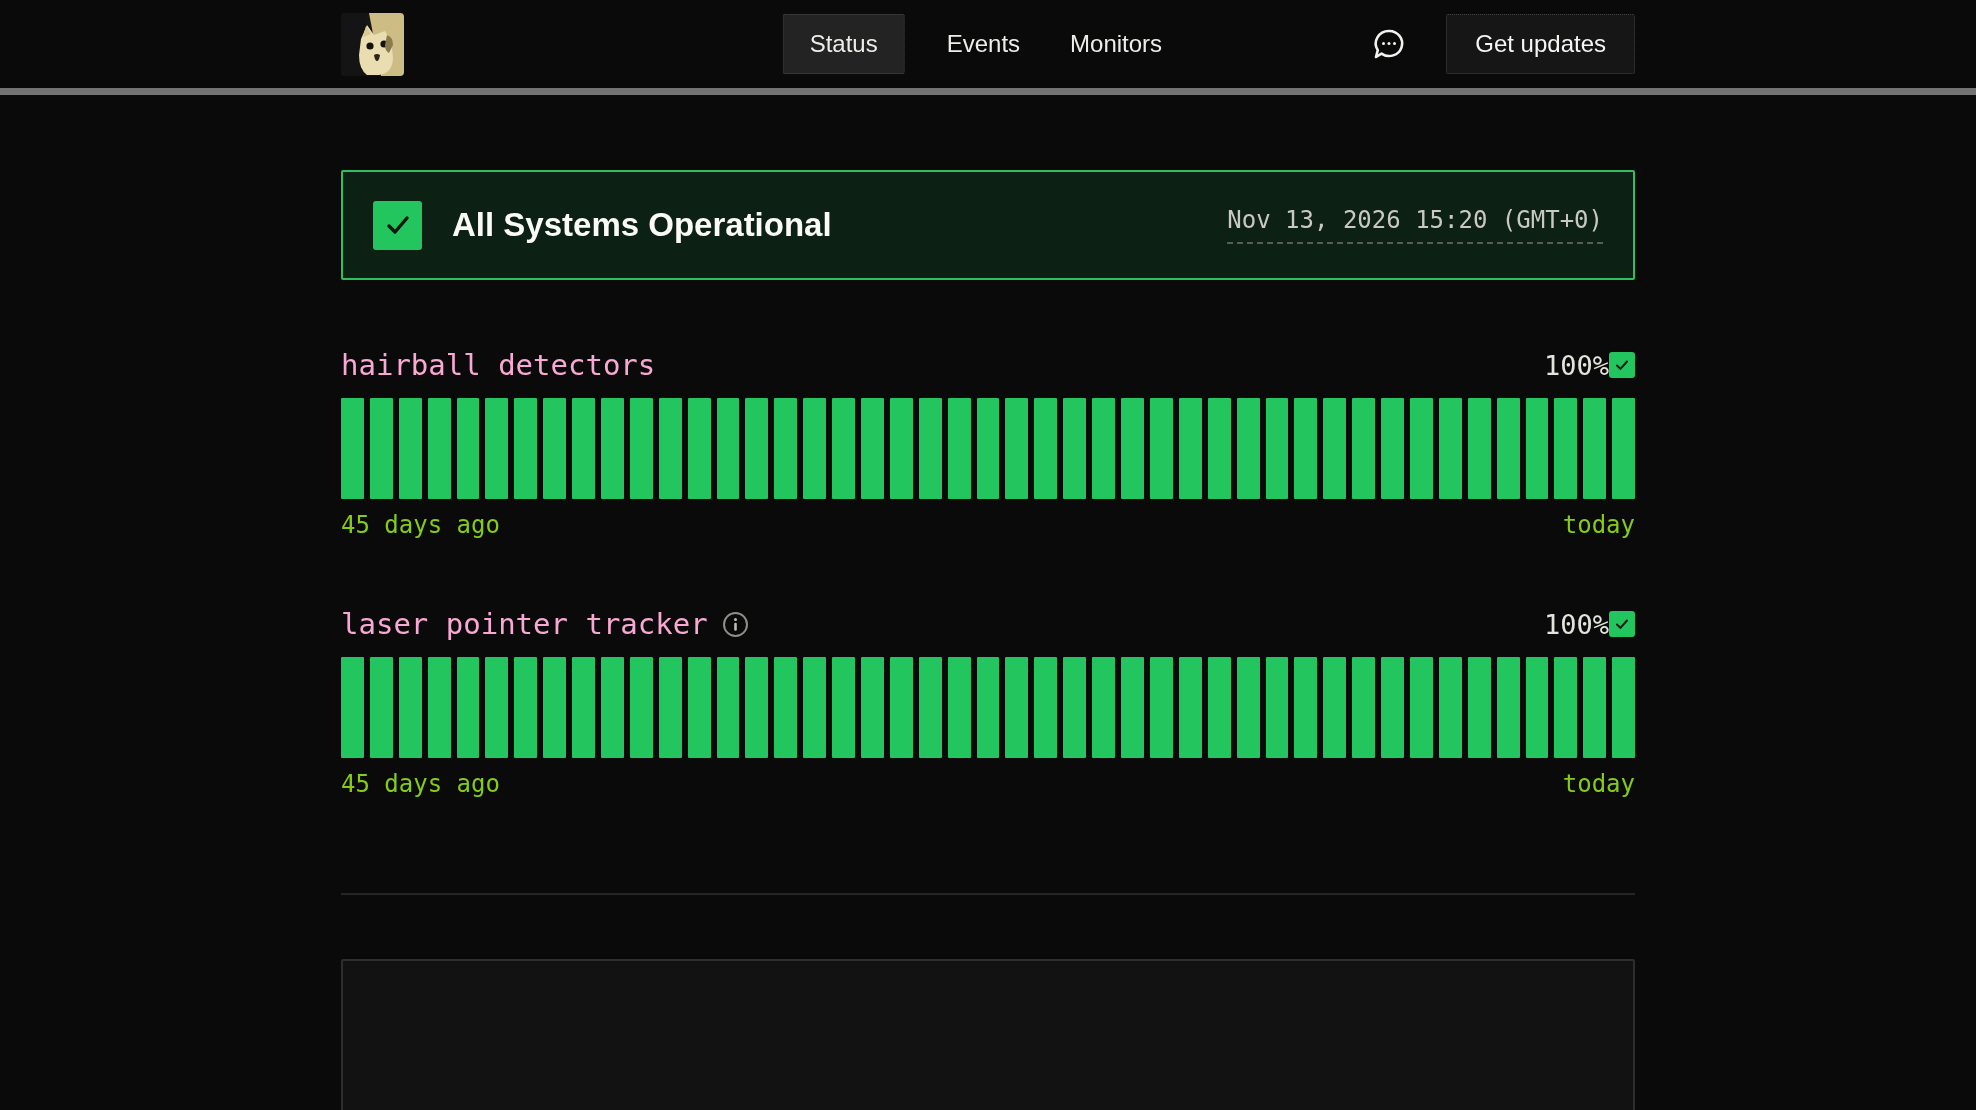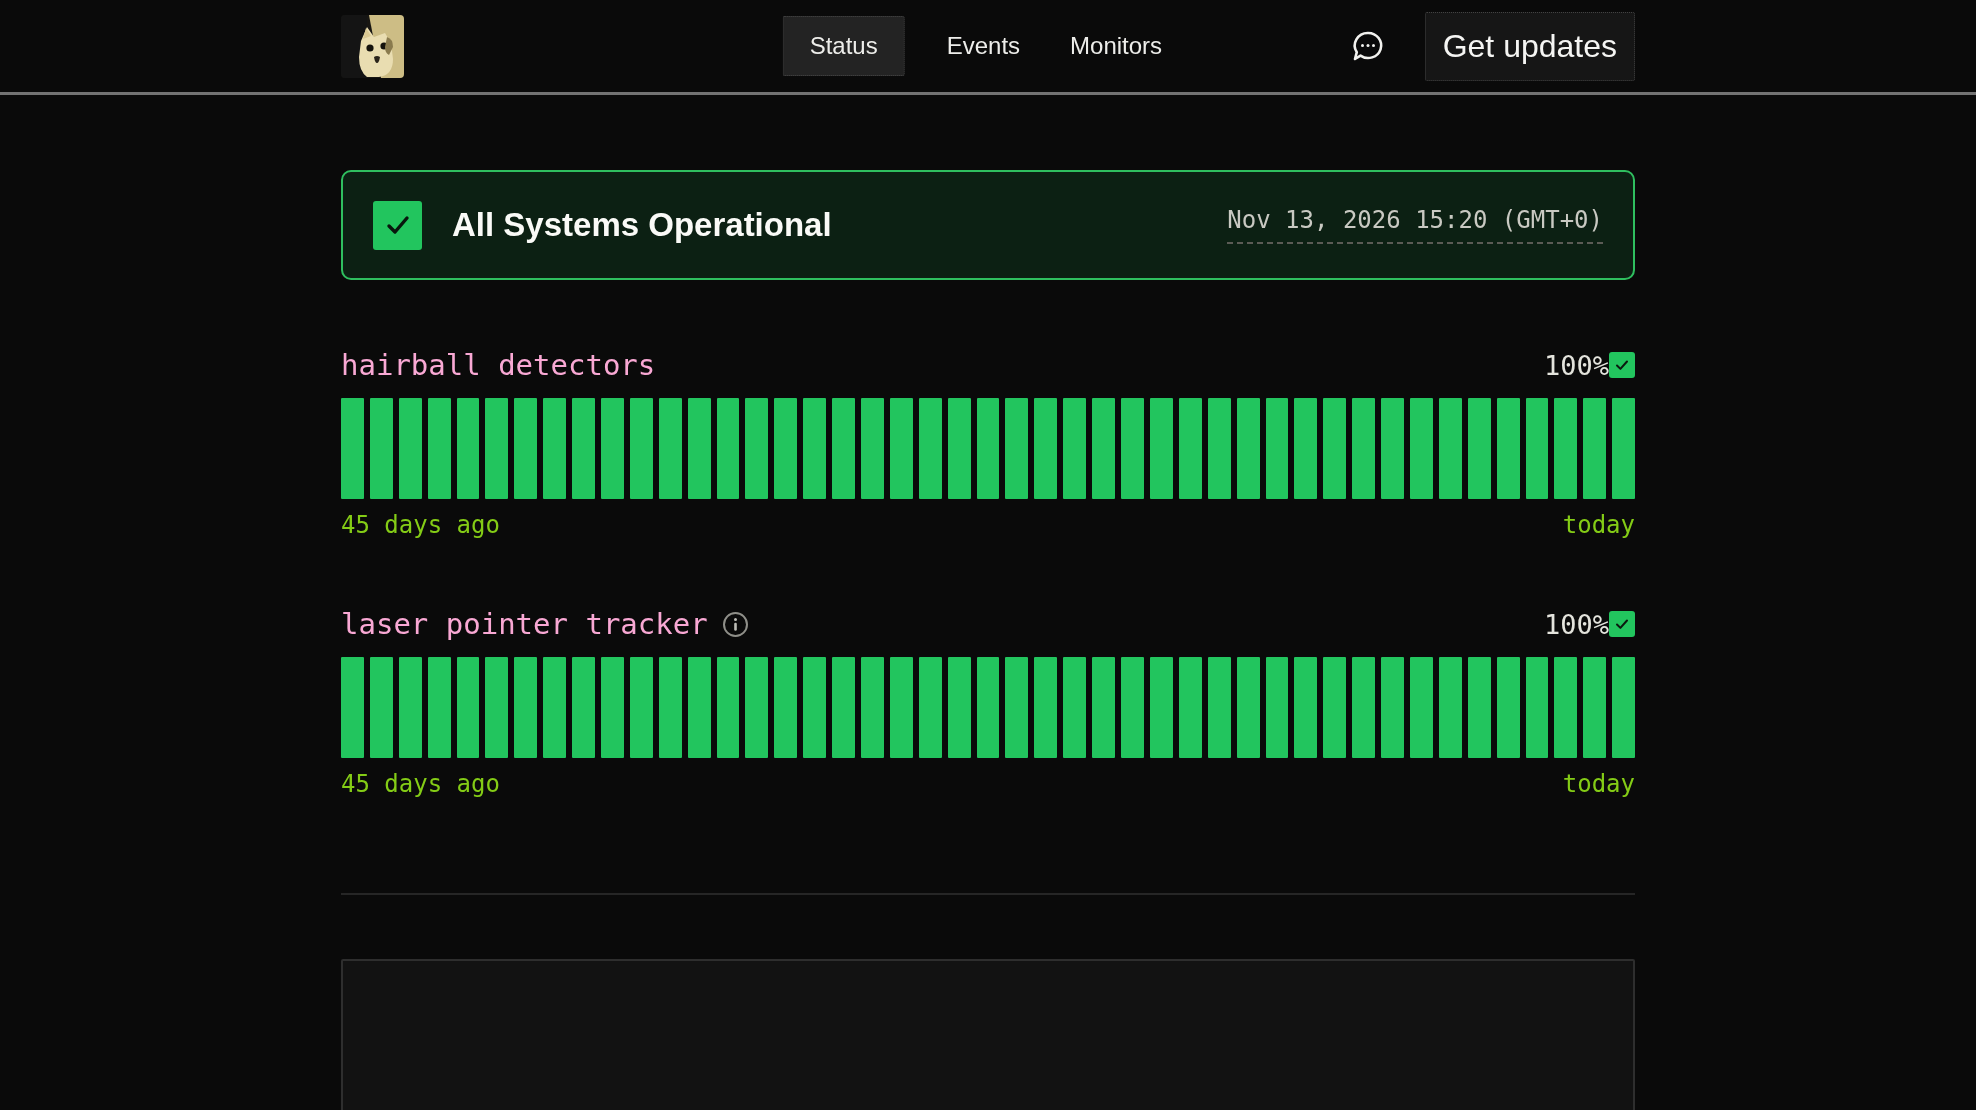--- a/index.html
+++ b/index.html
@@ -5,43 +5,43 @@
   * { margin: 0; padding: 0; box-sizing: border-box; }
   html, body {
     width: 1976px; height: 1110px; overflow: hidden;
     background: #0a0a0a;
     font-family: "Liberation Sans", sans-serif;
     color: #f5f5f3;
   }
   .container { width: 1294px; margin: 0 auto; }
 
   
-  .header { height: 95px; border-bottom: 3px solid #737373; background: #0a0a0a; }
+  .header { height: 95px; border-bottom: 7px solid #737373; background: #0a0a0a; }
   .header-inner { width: 1294px; margin: 0 auto; height: 100%; display: flex; align-items: center; position: relative; }
   .logo { width: 63px; height: 63px; border-radius: 4px; overflow: hidden; flex: 0 0 auto; cursor: pointer; }
   .nav-group { position: absolute; left: 50%; transform: translateX(-53%); display: flex; align-items: center; gap: 34px; }
   .nav-item { font-size: 24px; color: #ededea; cursor: pointer; padding: 15px 8px; white-space: nowrap; }
   .nav-item.active { background: #232323; border: 1px dotted #4b4b4b; border-radius: 2px; padding: 15px 26px; }
   .header-right { margin-left: auto; display: flex; align-items: center; gap: 40px; }
   .chat-icon { width: 34px; height: 34px; cursor: pointer; display: block; }
   .get-updates-btn {
     background: #161616; border: 1px dotted #424242; border-radius: 2px;
-    color: #f5f5f3; font-size: 32px; font-family: "Liberation Sans", sans-serif;
-    padding: 15px 17px; cursor: pointer; white-space: nowrap;
+    color: #f5f5f3; font-size: 24px; font-family: "Liberation Sans", sans-serif;
+    padding: 15px 28px; cursor: pointer; white-space: nowrap;
   }
 
   
   .page-head { padding-top: 50px; }
   .page-title { font-size: 33px; font-weight: bold; color: #fafaf7; letter-spacing: .2px; }
   .page-subtitle { font-size: 28px; color: #a3a39e; margin-top: 12px; }
 
   
   .banner {
     margin-top: 75px; height: 110px;
-    border: 2px solid #2fbf5f; background: #0c2013; border-radius: 10px;
+    border: 2px solid #2fbf5f; background: #0c2013; border-radius: 2px;
     display: flex; align-items: center; padding: 0 30px;
   }
   .banner-check {
     width: 49px; height: 49px; background: #22c55e; border-radius: 3px;
     display: flex; align-items: center; justify-content: center; flex: 0 0 auto;
   }
   .banner-title { font-size: 33px; font-weight: bold; color: #fafaf7; margin-left: 30px; }
   .banner-timestamp {
     margin-left: auto; font-family: "DejaVu Sans Mono", monospace;
     font-size: 24px; color: #c9c9c2; padding-bottom: 8px;

